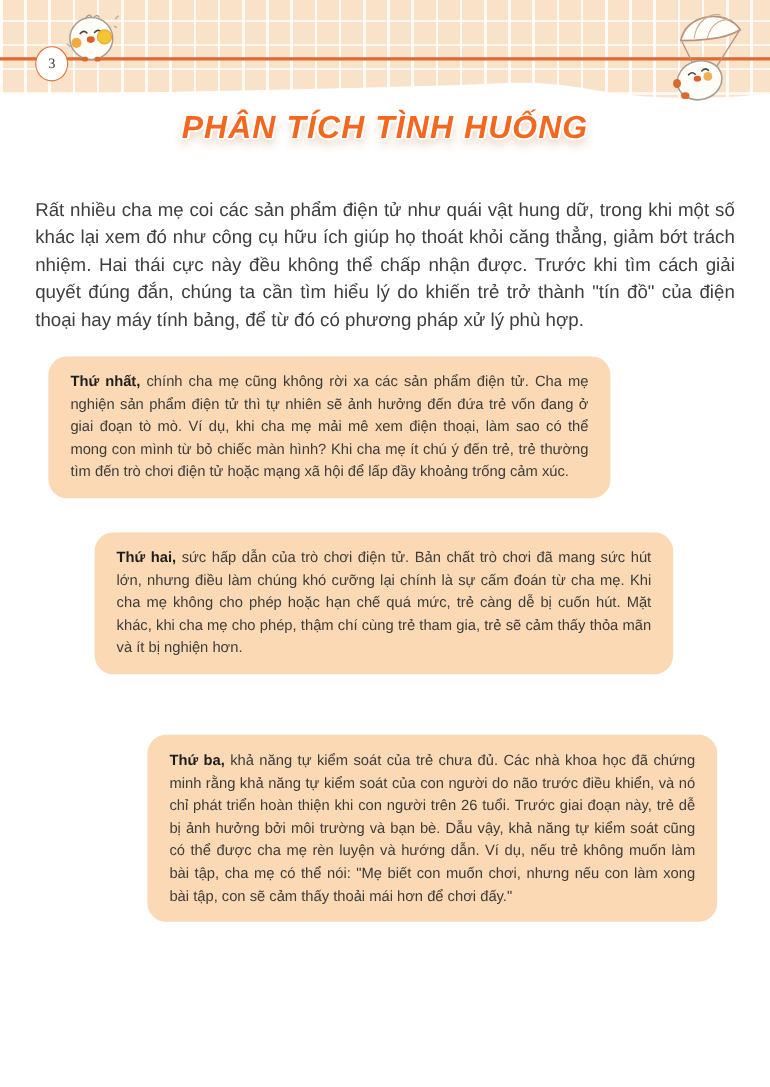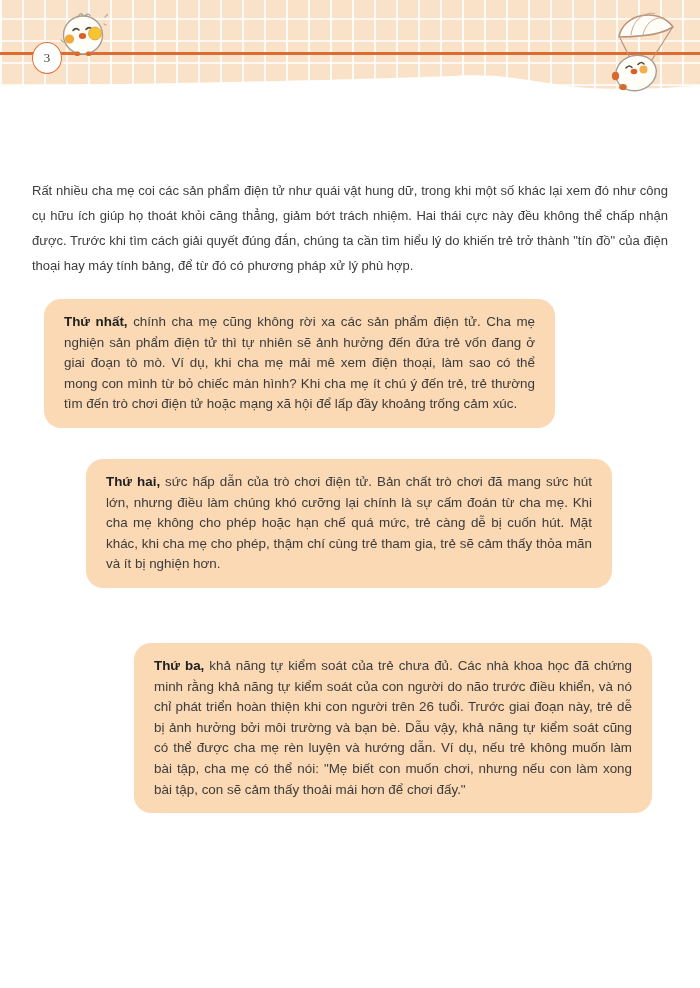--- a/index.html
+++ b/index.html
@@ -35,21 +35,21 @@
     color:#f4671f;
     text-shadow:
       -2px 0 0 #fff, 2px 0 0 #fff, 0 -2px 0 #fff, 0 2.5px 0 #fff,
       -1.6px -1.6px 0 #fff, 1.6px -1.6px 0 #fff, -1.6px 1.6px 0 #fff, 1.6px 1.6px 0 #fff,
       0 6px 9px rgba(190,120,60,.45);
   }
   
   .content{position:absolute;top:178px;left:0;width:700px;z-index:1;}
   .intro{
     margin:0 32px;
-    font-size:13px;line-height:25px;text-align:justify;color:#3d3d3d;
+    font-size:17px;line-height:25px;text-align:justify;color:#3d3d3d;
   }
   .hbox{
     background:#fbd9b4;border-radius:17px;
     font-size:13.4px;line-height:20.6px;text-align:justify;color:#3c3c3c;
     padding:13px 20px;
   }
   .hbox b{color:#1e1e1e;}
   .hbox1{margin:21px 145px 0 44px;}
   .hbox2{margin:31px 88px 0 86px;}
   .hbox3{margin:55px 48px 0 134px;border-radius:17px;}
@@ -95,20 +95,21 @@
       <path d="M28,32 L41,58 M80,22 L56,60" stroke="#b9937e" stroke-width="1.2"></path>
       <ellipse cx="44" cy="67" rx="20.5" ry="17.5" fill="#fffdf7" stroke="#a49e92" stroke-width="1.4" transform="rotate(-16 44 67)"></ellipse>
       <path d="M34,62 q3,-3.5 6,-0.5 M46,58.5 q3,-3.5 6,-0.5" stroke="#4c463c" stroke-width="1.5" fill="none" stroke-linecap="round"></path>
       <ellipse cx="42" cy="65.5" rx="3.3" ry="2.7" fill="#d95f28"></ellipse>
       <circle cx="51.5" cy="63.5" r="4" fill="#f0a63c" opacity="0.9"></circle>
       <ellipse cx="23.5" cy="70" rx="3.6" ry="4.2" fill="#d96a2e"></ellipse>
       <ellipse cx="31" cy="81" rx="3.8" ry="3.1" fill="#d96a2e"></ellipse>
     </svg>
   </span>
 
+  <div class="title">PHÂN TÍCH TÌNH HUỐNG</div>
 
   <div class="content">
 
     <p class="intro">Rất nhiều cha mẹ coi các sản phẩm điện tử như quái vật hung dữ, trong khi một số khác lại xem đó như công cụ hữu ích giúp họ thoát khỏi căng thẳng, giảm bớt trách nhiệm. Hai thái cực này đều không thể chấp nhận được. Trước khi tìm cách giải quyết đúng đắn, chúng ta cần tìm hiểu lý do khiến trẻ trở thành "tín đồ" của điện thoại hay máy tính bảng, để từ đó có phương pháp xử lý phù hợp.</p>
 
     <div class="hbox hbox1">
       <p><b>Thứ nhất,</b><span> chính cha mẹ cũng không rời xa các sản phẩm điện tử. Cha mẹ nghiện sản phẩm điện tử thì tự nhiên sẽ ảnh hưởng đến đứa trẻ vốn đang ở giai đoạn tò mò. Ví dụ, khi cha mẹ mải mê xem điện thoại, làm sao có thể mong con mình từ bỏ chiếc màn hình? Khi cha mẹ ít chú ý đến trẻ, trẻ thường tìm đến trò chơi điện tử hoặc mạng xã hội để lấp đầy khoảng trống cảm xúc.</span></p>
     </div>
 
     <div class="hbox hbox2">

